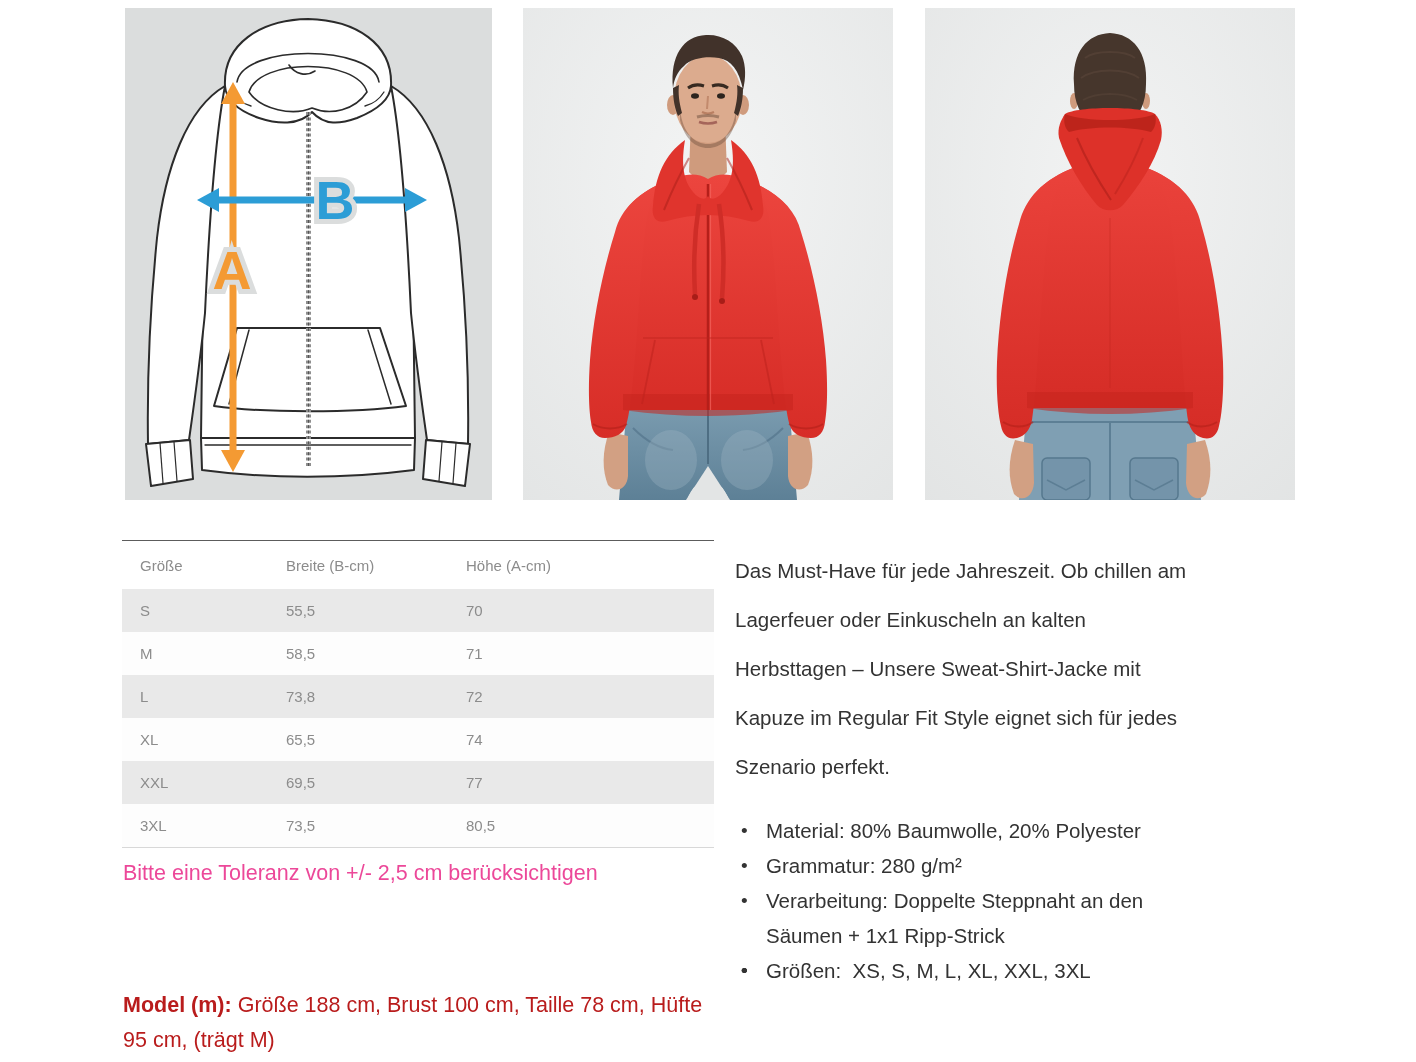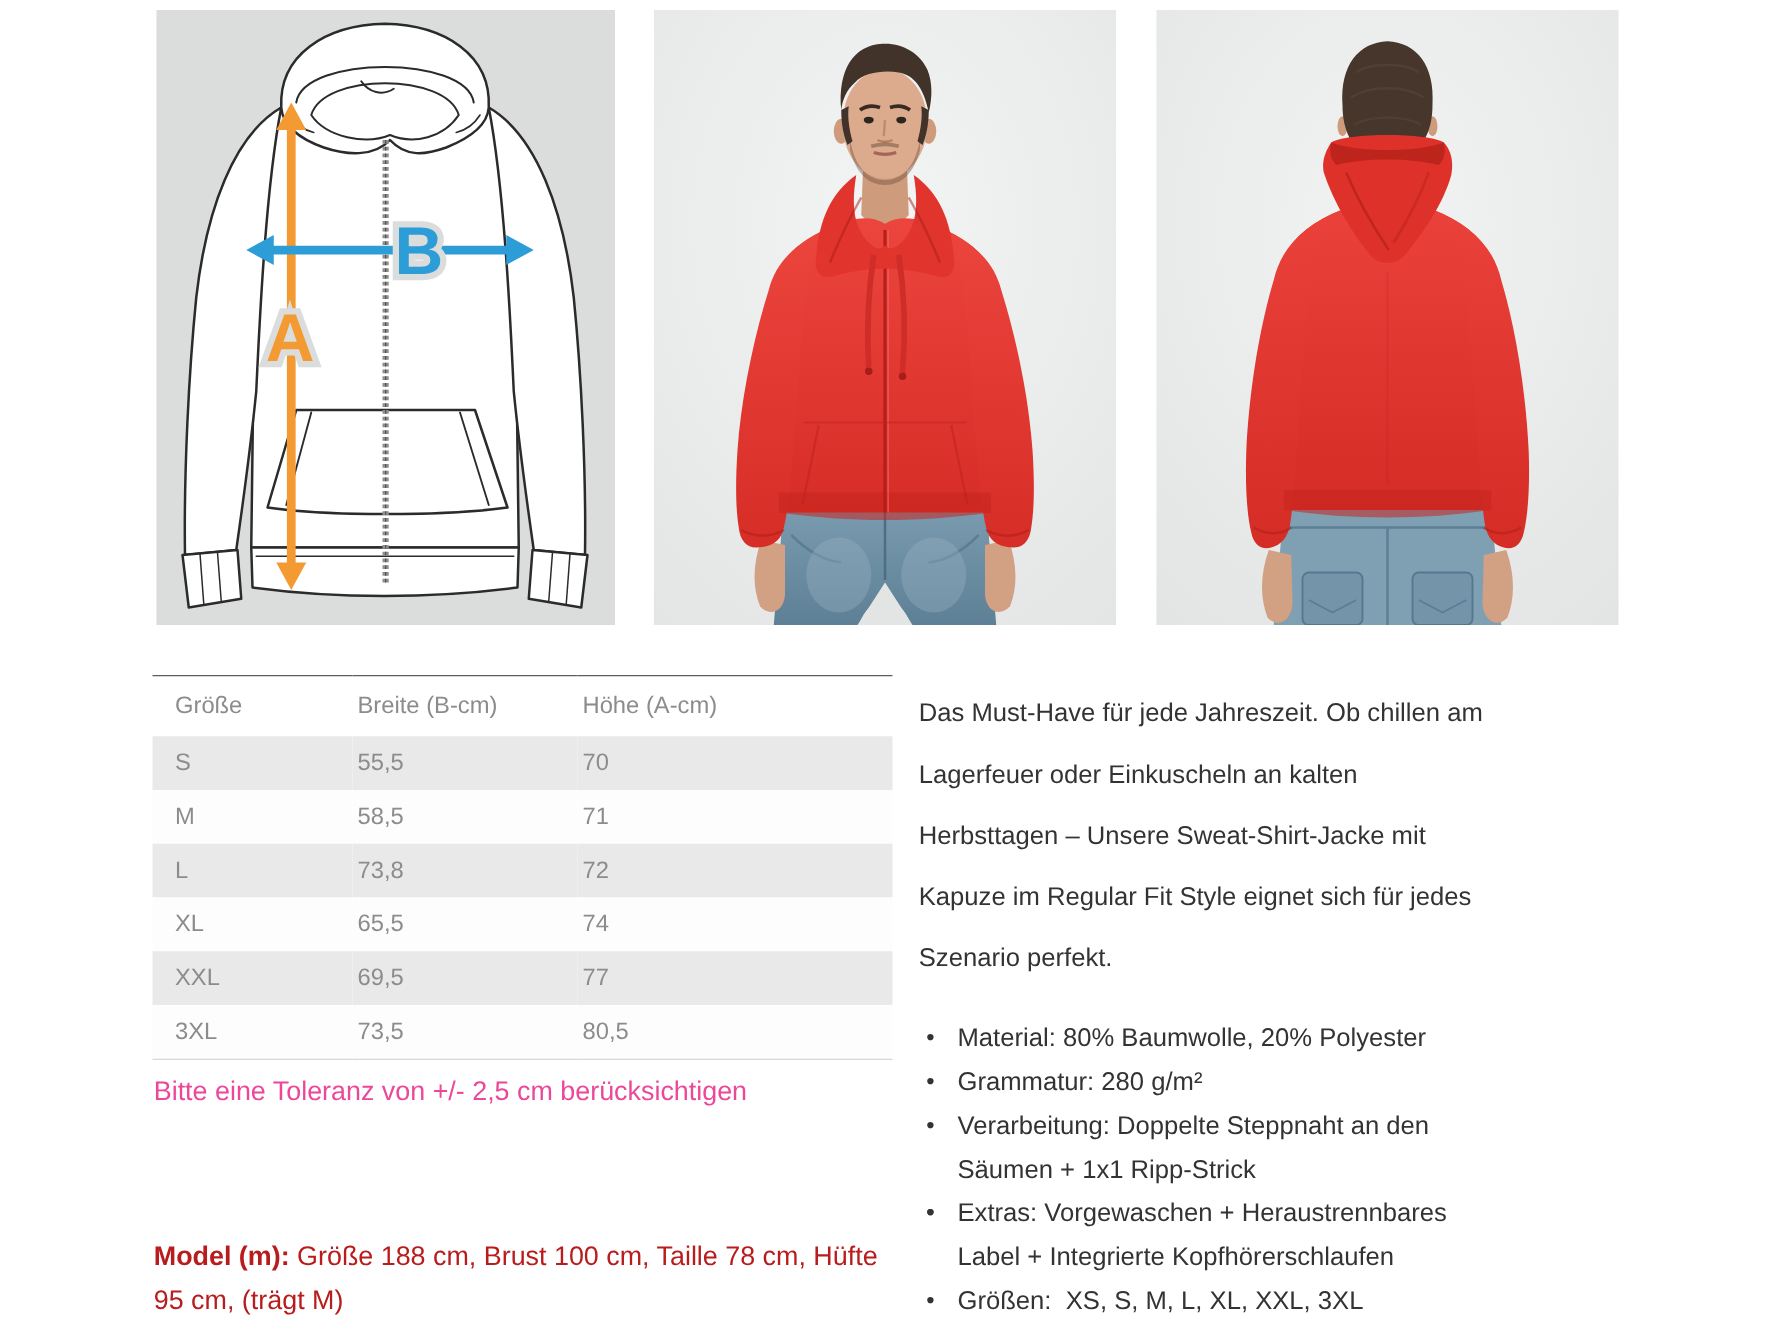--- a/index.html
+++ b/index.html
@@ -6,21 +6,21 @@
   .page{position:relative;width:1416px;height:1062px;background:#ffffff;overflow:hidden;
         font-family:"Liberation Sans", sans-serif;color:#333;}
   .panel{position:absolute;top:8px;height:492px;}
   .panel svg{display:block;width:100%;height:100%;}
   #diagram-panel{left:125px;width:367px;}
   #front-panel{left:523px;width:370px;}
   #back-panel{left:925px;width:370px;}
 
   
   .size-table{position:absolute;left:122px;top:540px;width:592px;border-collapse:collapse;
-              table-layout:fixed;font-size:19px;color:#8c8c8c;
+              table-layout:fixed;font-size:15px;color:#8c8c8c;
               border-top:1px solid #5c5c5c;border-bottom:1px solid #d8d8d8;}
   .size-table th,.size-table td{font-weight:normal;text-align:left;padding:0 0 0 4px;}
   .size-table th{height:48px;}
   .size-table td{height:43px;}
   .size-table th:first-child,.size-table td:first-child{padding-left:18px;}
   .size-table .c1{width:142px;}
   .size-table .c2{width:176px;margin-top:25px;}
   .size-table tbody tr:nth-child(odd){background:#e9e9e9;}
   .size-table tbody tr:nth-child(even){background:#fdfdfd;}
 
@@ -292,21 +292,20 @@
       </li>
       <li>
         <span class="dot">•</span>
         <span class="li-text">Verarbeitung: Doppelte Steppnaht an den Säumen + 1x1 Ripp-Strick</span>
       </li>
       <li>
         <span class="dot">•</span>
       </li>
       <li>
         <span class="dot">•</span>
-        <span class="li-text">Extras: Vorgewaschen + Heraustrennbares Label + Integrierte Kopfhörerschlaufen</span>
       </li>
       <li>
         <span class="dot">•</span>
         <span class="li-text">Größen:  XS, S, M, L, XL, XXL, 3XL</span>
       </li>
     </ul>
   </div>
 
   <p class="model-info"><strong>Model (m):</strong><span style="white-space:pre-wrap;"> Größe 188 cm, Brust 100 cm, Taille 78 cm, Hüfte 95 cm, (trägt M)</span></p>
 

